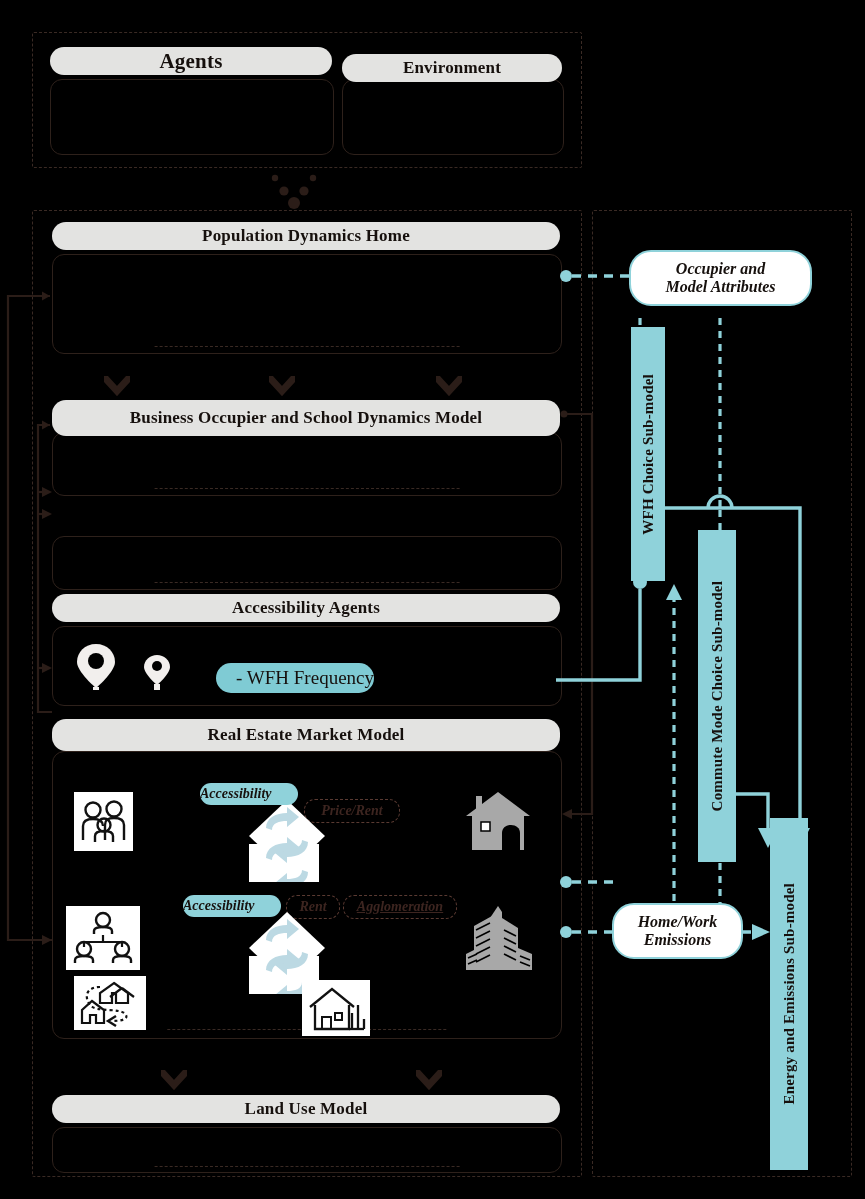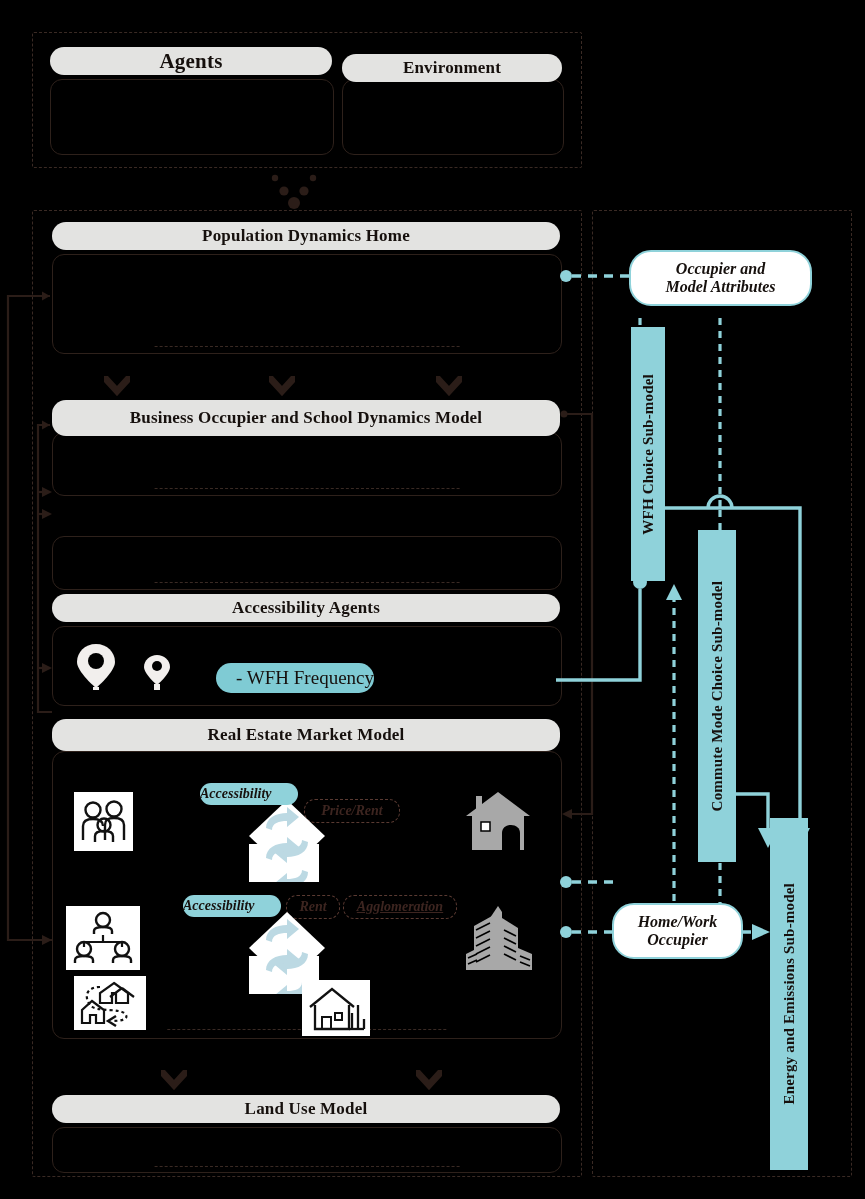--- a/index.html
+++ b/index.html
@@ -406,16 +406,16 @@
     <span>Energy and Emissions Sub-model</span>
   </div>
 
   <div class="capsule" style="left:629px;top:250px;width:179px;height:52px;font-size:16px;">
     <span>Occupier and</span>
     <span>Model Attributes</span>
   </div>
 
   <div class="capsule" style="left:612px;top:903px;width:127px;height:52px;font-size:16px;">
     <span>Home/Work</span>
-    <span>Occupier</span>
+    <span>Emissions</span>
   </div>
 
 </div>
 
 </body></html>

